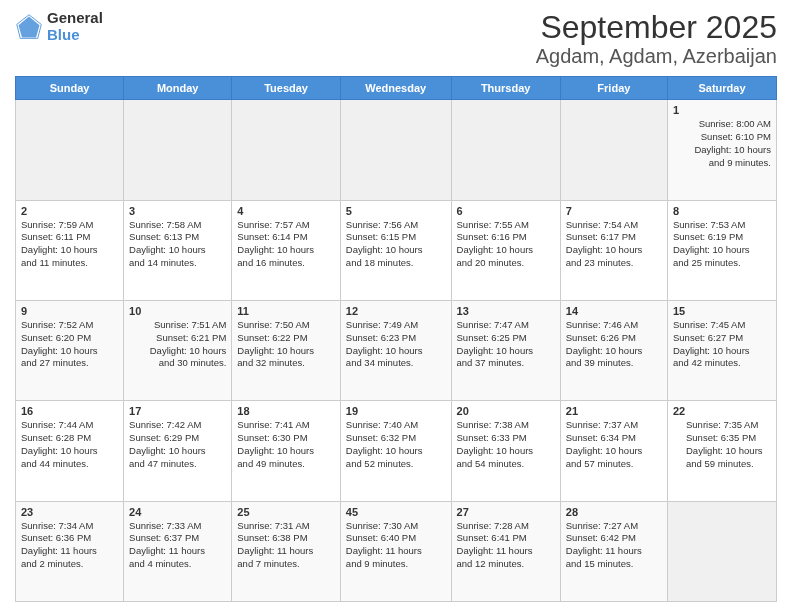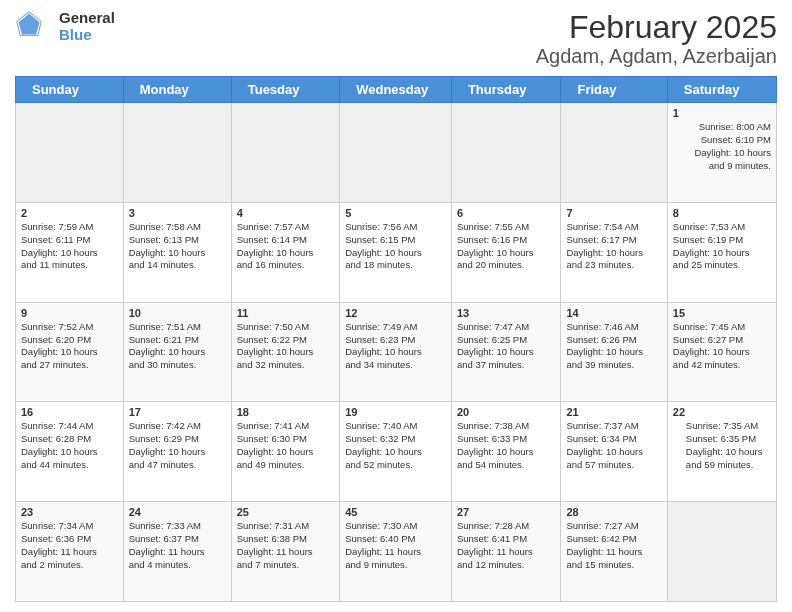--- a/index.html
+++ b/index.html
@@ -18,22 +18,22 @@
       flex-direction: column;
     }
     .header {
       display: flex;
       justify-content: space-between;
       align-items: flex-start;
       margin-bottom: 8px;
     }
     .logo {
       display: flex;
-      align-items: flex-start;
-      gap: 16px;
+      align-items: center;
+      gap: 4px;
     }
     .logo-text {
       display: flex;
       flex-direction: column;
       line-height: 1.1;
     }
     .logo-general {
       font-size: 15px;
       font-weight: bold;
       color: #333;
@@ -61,23 +61,23 @@
       color: #555;
     }
     .calendar-table {
       width: 100%;
       border-collapse: collapse;
       flex: 1;
     }
     .calendar-table th {
       background-color: #4a90d9;
       color: white;
-      text-align: left;
+      text-align: center;
       padding: 5px 16px;
-      font-size: 13px;
+      font-size: 11px;
       font-weight: bold;
       border: 1px solid #3a7bc8;
     }
     .calendar-table td {
       border: 1px solid #ccc;
       vertical-align: top;
       padding: 4px 5px;
       width: 113px;
       height: 80px;
       font-size: 10px;
@@ -114,21 +114,21 @@
       <svg class="logo-icon" viewBox="0 0 32 32" xmlns="http://www.w3.org/2000/svg">
         <polygon points="16,4 28,14 24,28 8,28 4,14" fill="#4a90d9" opacity="0.85"></polygon>
         <polygon points="16,2 30,13 26,29 6,29 2,13" fill="none" stroke="#4a90d9" stroke-width="1"></polygon>
       </svg>
       <div class="logo-text">
         <span class="logo-general">General</span>
         <span class="logo-blue">Blue</span>
       </div>
     </div>
     <div class="title-block">
-      <div class="calendar-title">February 2025</div>
+      <div class="calendar-title">September 2025</div>
       <div class="calendar-subtitle">Agdam, Agdam, Azerbaijan</div>
     </div>
   </div>
 
   <table class="calendar-table">
     <thead>
       <tr>
         <th>Sunday</th>
         <th>Monday</th>
         <th>Tuesday</th>
@@ -208,21 +208,21 @@
         <tr>
           <td>
             <span class="day-number">9</span>
             <div class="day-info" style="white-space: pre-line;">Sunrise: 7:52 AM
 Sunset: 6:20 PM
 Daylight: 10 hours
 and 27 minutes.</div>
           </td>
           <td>
             <span class="day-number">10</span>
-            <div class="day-info" style="white-space: pre-line;">Sunrise: 7:51 AM
+            <div class="day-info" style="white-space: pre-line; text-align: right;">Sunrise: 7:51 AM
 Sunset: 6:21 PM
 Daylight: 10 hours
 and 30 minutes.</div>
           </td>
           <td>
             <span class="day-number">11</span>
             <div class="day-info" style="white-space: pre-line;">Sunrise: 7:50 AM
 Sunset: 6:22 PM
 Daylight: 10 hours
 and 32 minutes.</div>

